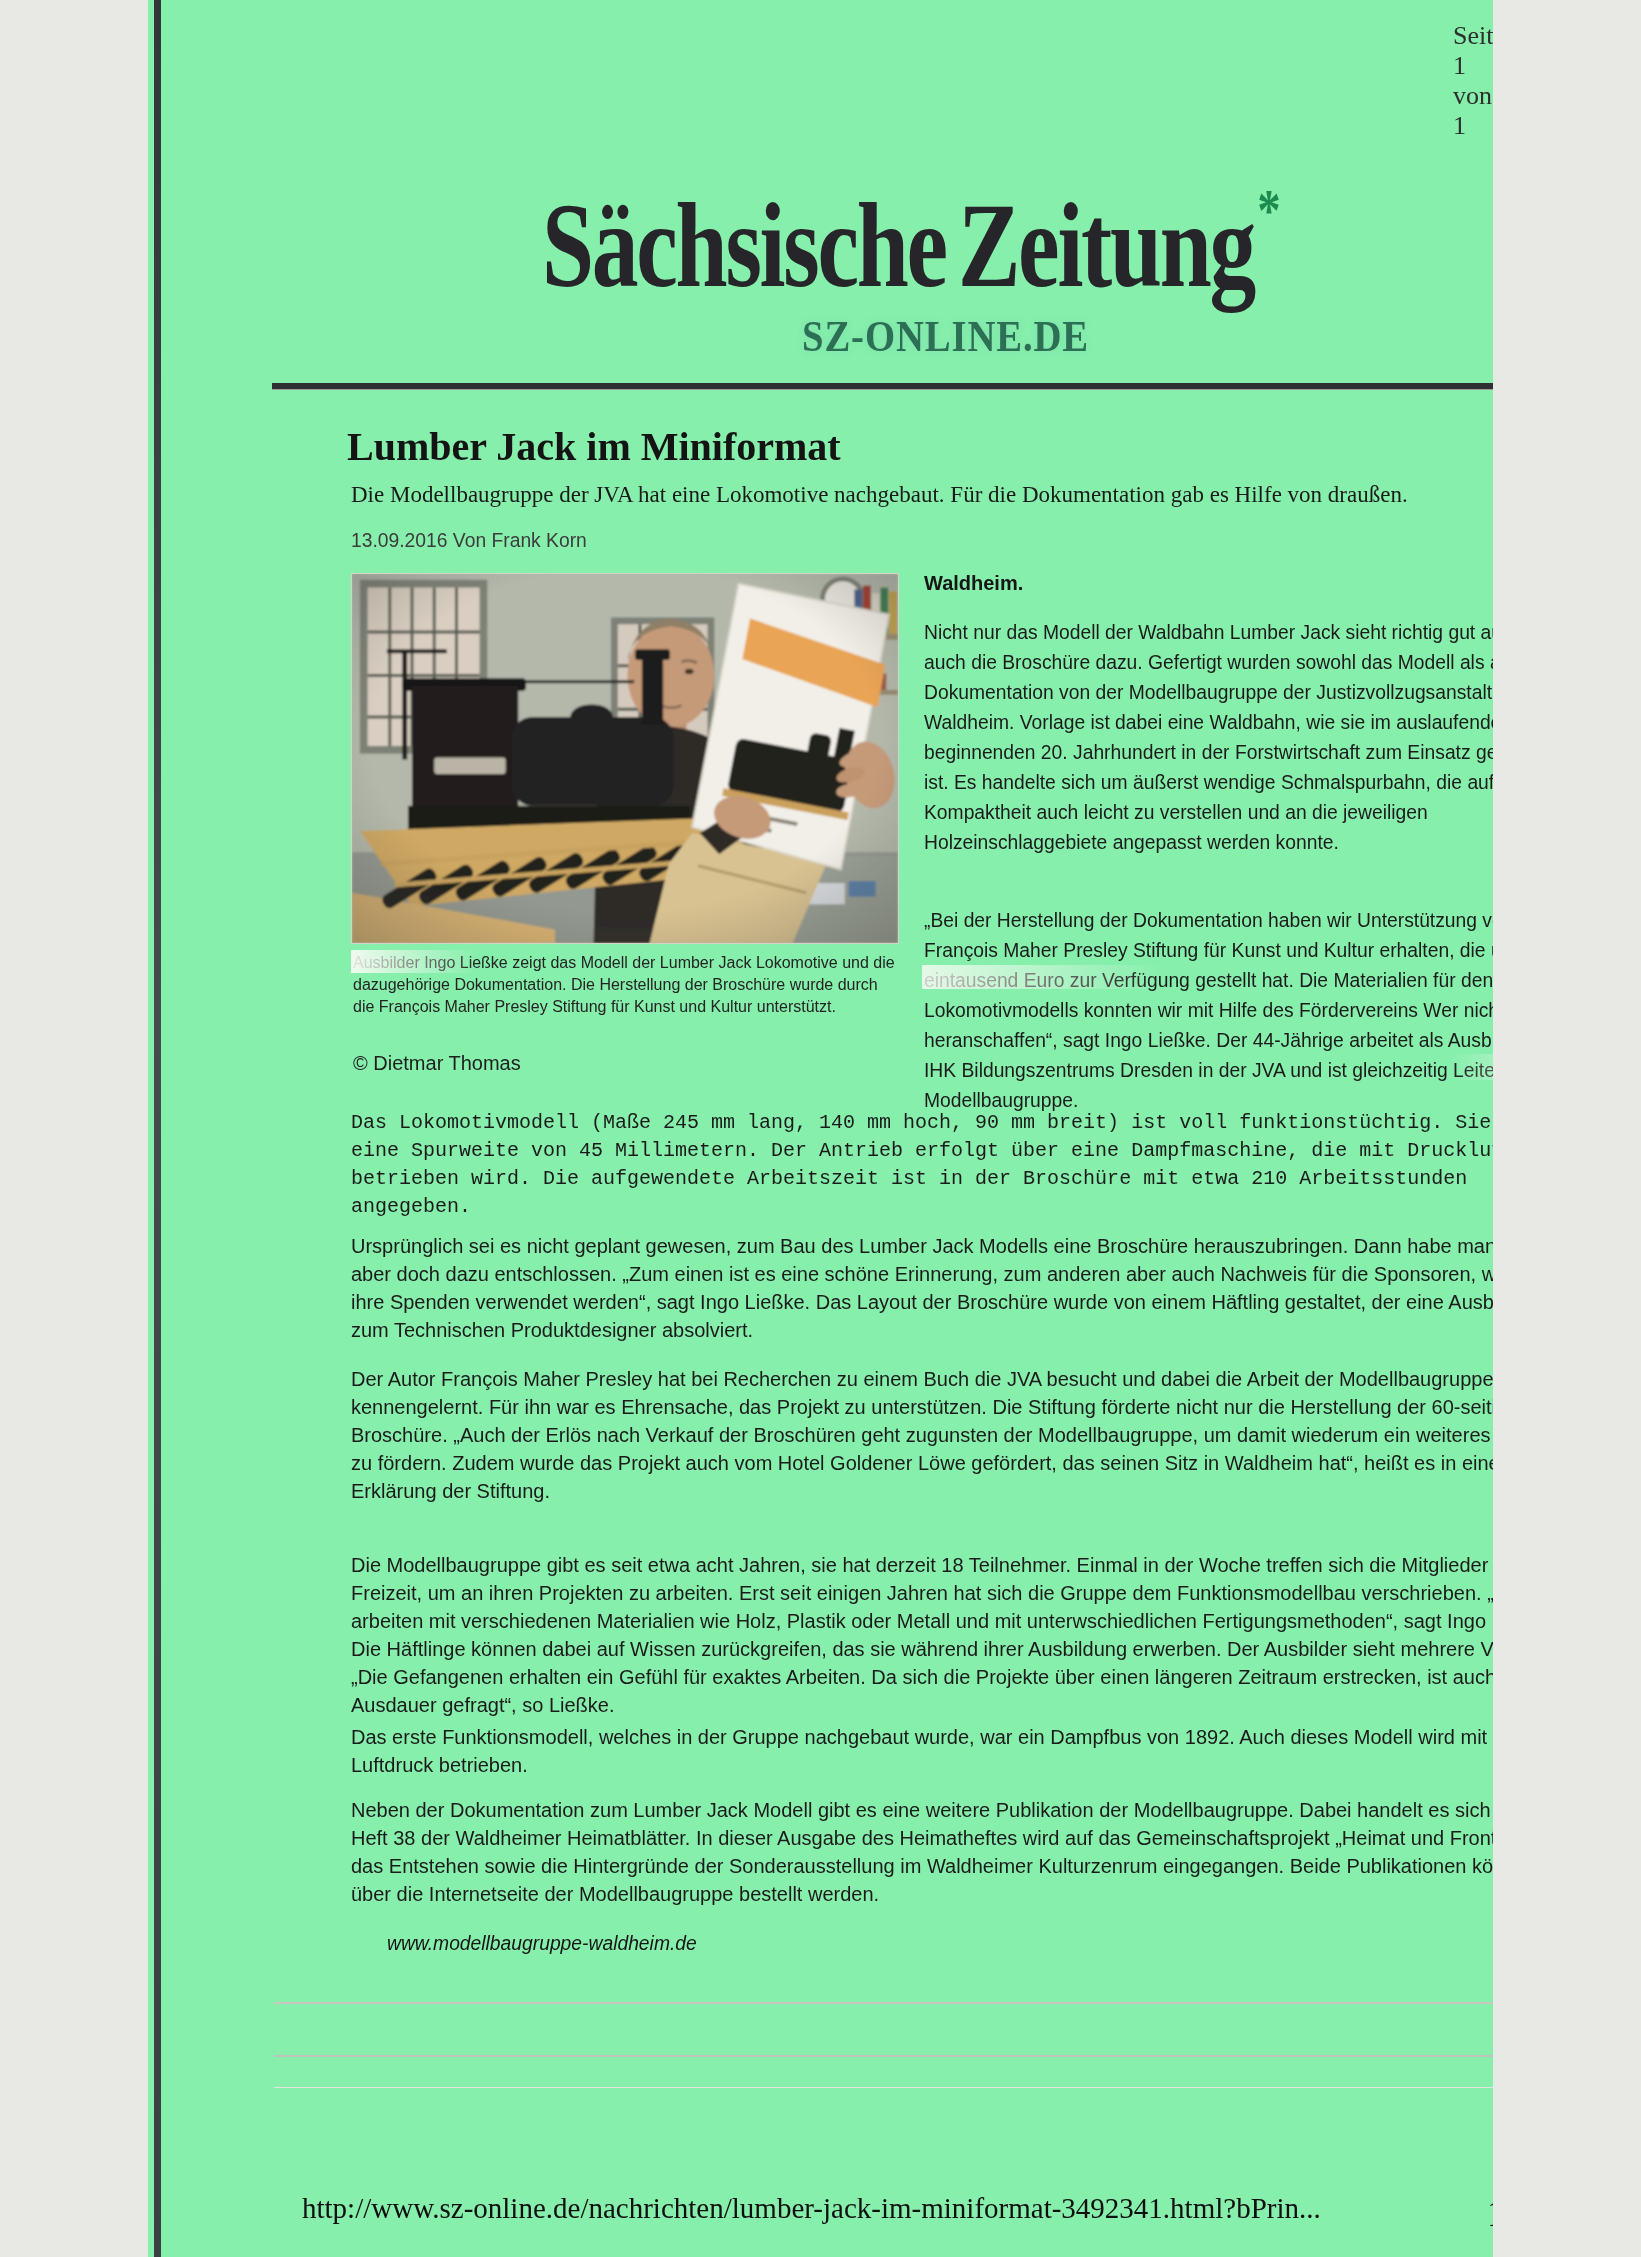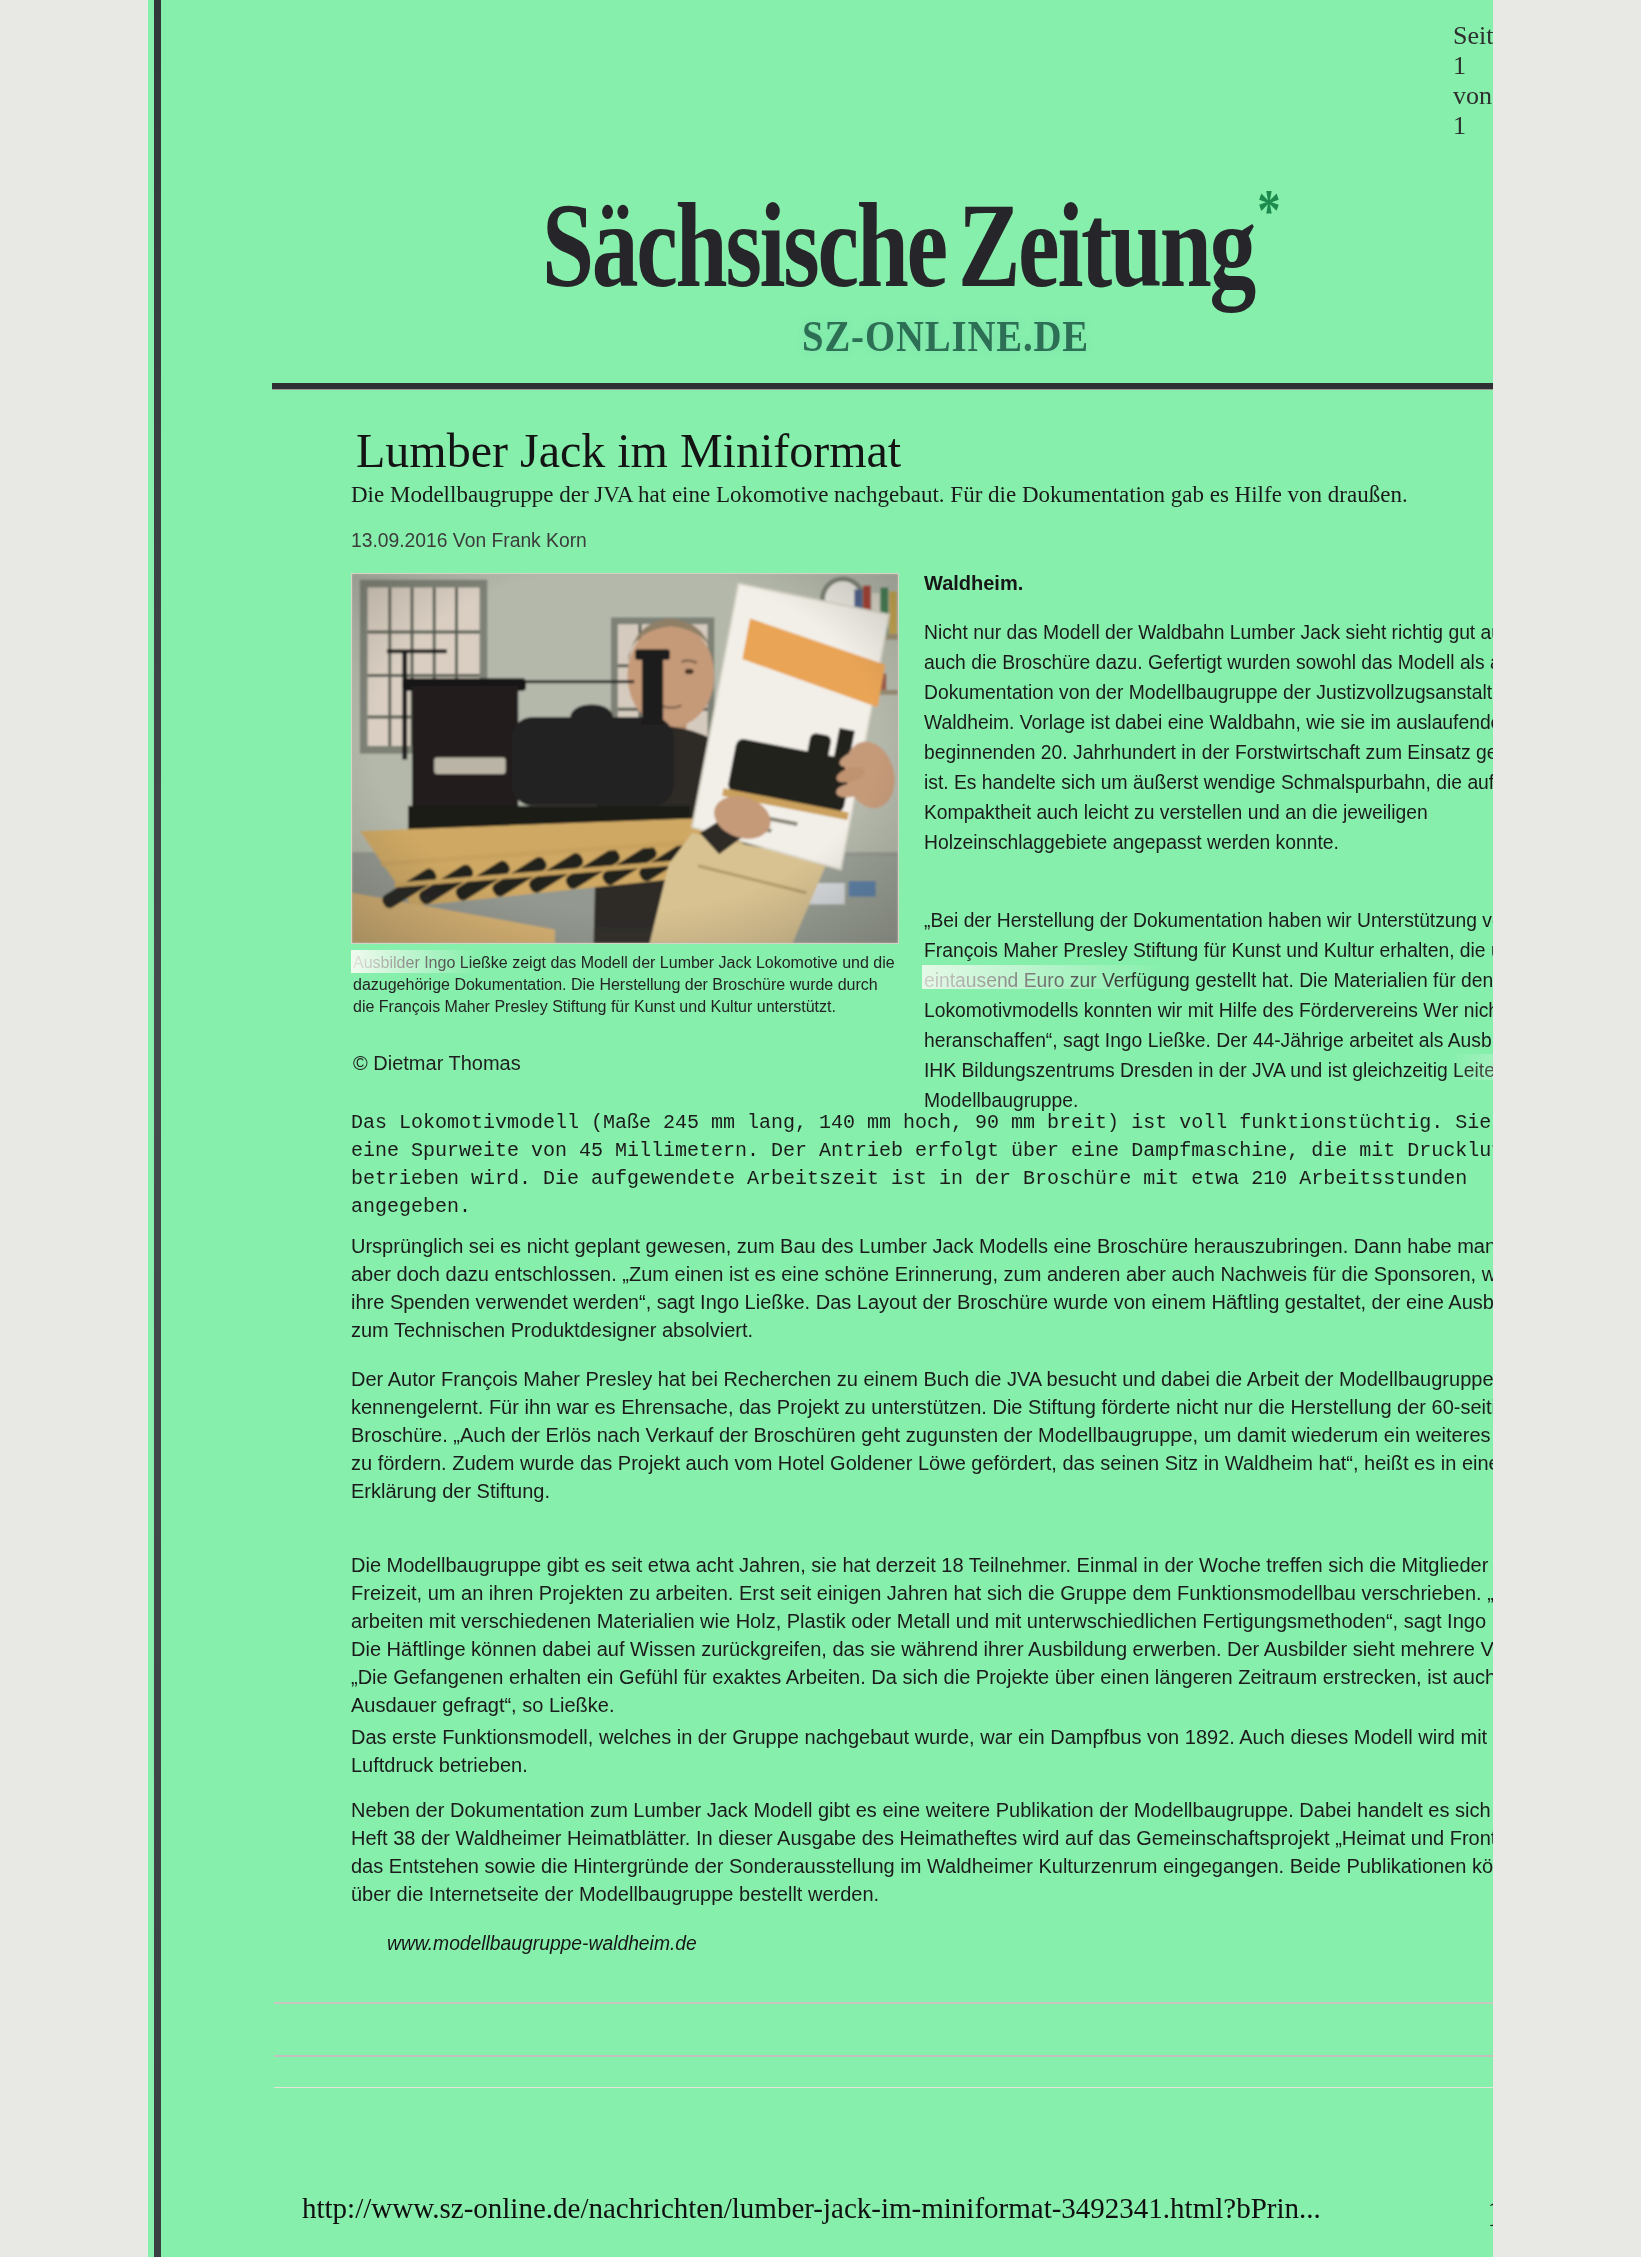--- a/index.html
+++ b/index.html
@@ -16,21 +16,21 @@
   
   .logo{left:394px;top:183px;font-family:"Liberation Serif",serif;font-weight:700;
     font-size:120px;line-height:1.05;letter-spacing:-2.9px;word-spacing:-11.6px;color:#26262a;
     transform:scaleX(.78);transform-origin:left top;white-space:nowrap;}
   .logo .star{font-size:60px;letter-spacing:0;position:relative;top:-56px;margin-left:3.9px;font-weight:700;}
   .subbrand{left:654px;top:311px;font-family:"Liberation Serif",serif;font-weight:700;
     font-size:44px;letter-spacing:1px;transform:scaleX(.88);transform-origin:left top;
     text-shadow:0 0 8.7px rgba(118,214,172,.6);white-space:nowrap;}
   .masthead-rule{left:124px;top:383px;width:1400px;height:5.8px;background:#2f2f33;border-bottom:1.9px solid #9a9a96;}
   
-  .title{left:208px;top:423px;font-family:"Liberation Serif",serif;font-size:48px;font-weight:400;color:#141414;}
+  .title{left:199px;top:423px;font-family:"Liberation Serif",serif;font-size:40px;font-weight:700;color:#141414;}
   .subtitle{left:203px;top:482px;font-family:"Liberation Serif",serif;font-size:23px;color:#1a1a1a;}
   .byline{left:203px;top:530px;font-size:19.3px;color:#3c3c3c;}
   
   .photo{left:203px;top:573px;width:546px;height:369px;border:1px solid #d6d3c6;background:#b3b8ab;}
   .caption{left:205px;top:952px;width:548px;font-size:16px;line-height:22px;color:#242424;}
   .credit{left:205px;top:1052px;font-size:20px;color:#1f1f1f;}
   
   .dateline{left:776px;top:572px;font-size:20px;font-weight:700;color:#161616;}
   .rcol{left:776px;width:676px;font-size:19.3px;line-height:30px;color:#1b1b1b;}
   .rc0{top:618px;}

